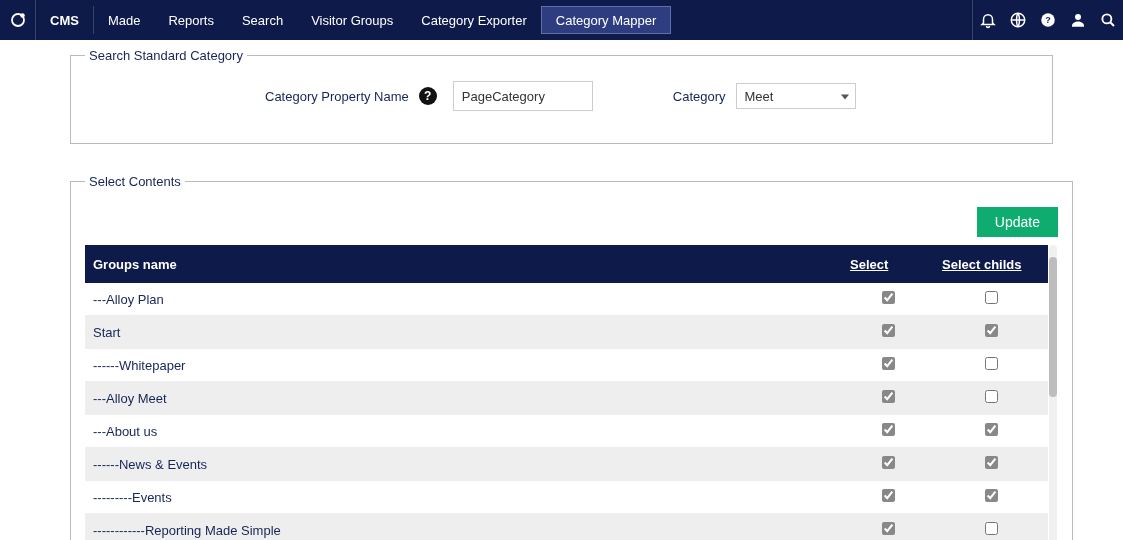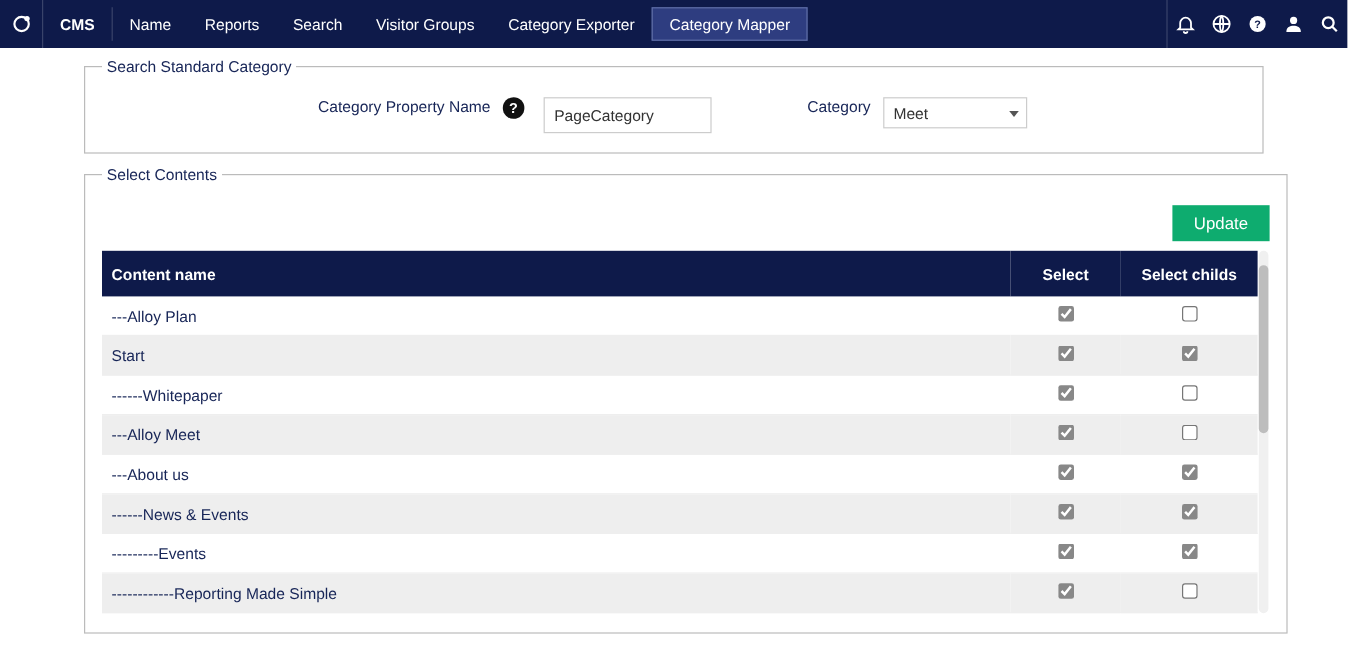--- a/index.html
+++ b/index.html
@@ -52,31 +52,31 @@
       height: 40px;
       display: flex;
       align-items: center;
       justify-content: center;
       cursor: pointer;
     }
     .nav-icon svg { display: block; }
     .page-body { padding: 8px 70px 10px 70px; }
     fieldset {
       border: 1px solid #bbb;
-      padding: 18px 14px 16px 14px;
-      margin-bottom: 10px;
+      padding: 18px 14px 32px 14px;
+      margin-bottom: 30px;
     }
     fieldset legend {
       padding: 0 4px;
       font-size: 13px;
       color: #172557;
     }
     .search-row {
       display: flex;
-      align-items: flex-start;
+      align-items: center;
       gap: 10px;
       padding-left: 180px;
     }
     .lbl { color: #172557; font-size: 13px; }
     .help-circle {
       width: 18px;
       height: 18px;
       border-radius: 50%;
       background: #111;
       color: #fff;
@@ -133,21 +133,21 @@
     table { width: 100%; border-collapse: collapse; table-layout: fixed; }
     thead th {
       background: #0e1a4a;
       color: #fff;
       text-align: left;
       font-weight: bold;
       font-size: 13px;
       padding: 10px 8px;
       height: 38px;
     }
-    th.col-select, th.col-childs { text-align: center; }
+    th.col-select, th.col-childs { text-align: left; text-decoration: underline; }
     td { padding: 8px 8px; font-size: 13px; color: #172557; border-bottom: 1px solid #eee; }
     tbody tr:nth-child(even) td { background: #eeeeee; }
     td.center { text-align: center; }
     input[type="checkbox"] {
       width: 13px;
       height: 13px;
       cursor: pointer;
       accent-color: #888;
     }
     .scrollbar-col {
@@ -188,21 +188,21 @@
 
 <div class="nav-bar">
   <div class="nav-logo">
     <svg width="18" height="18" viewBox="0 0 24 24">
       <circle cx="12" cy="12" r="8" fill="none" stroke="#fff" stroke-width="2.4"></circle>
       <circle cx="18" cy="6" r="3" fill="#fff"></circle>
     </svg>
   </div>
   <div class="nav-left">
     <div class="nav-item cms">CMS</div>
-      <div class="nav-item">Name</div>
+      <div class="nav-item">Made</div>
       <div class="nav-item">Reports</div>
       <div class="nav-item">Search</div>
       <div class="nav-item">Visitor Groups</div>
       <div class="nav-item">Category Exporter</div>
       <div class="nav-item active">Category Mapper</div>
   </div>
   <div class="nav-right">
     <div class="nav-icon">
       <svg width="18" height="18" viewBox="0 0 24 24" fill="none" stroke="#fff" stroke-width="2">
         <path d="M18 16v-5a6 6 0 10-12 0v5l-2 2h16l-2-2z"></path>
@@ -260,21 +260,21 @@
     <div class="contents-wrap">
       <div class="table-area">
         <table>
           <colgroup>
             <col style="width:757px">
             <col style="width:92px">
             <col style="width:114px">
           </colgroup>
           <thead>
             <tr>
-              <th>Content name</th>
+              <th>Groups name</th>
               <th class="col-select">Select</th>
               <th class="col-childs">Select childs</th>
             </tr>
           </thead>
           <tbody id="contents-body">
               <tr>
                 <td>---Alloy Plan</td>
                 <td class="center"><input type="checkbox" checked="" style=""></td>
                 <td class="center"><input type="checkbox" style=""></td>
               </tr>

